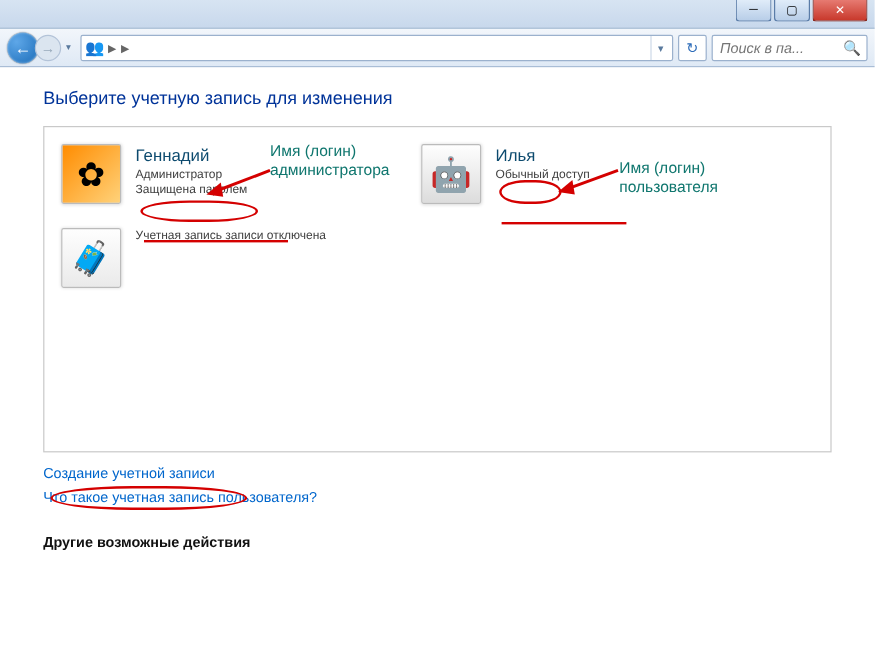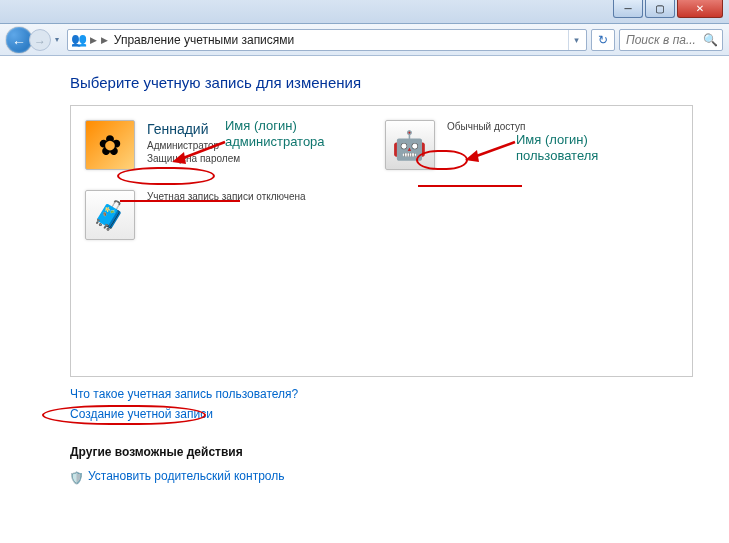--- a/index.html
+++ b/index.html
@@ -97,38 +97,38 @@
     margin-left: auto;
   }
   .refresh-btn {
     width: 24px; height: 22px;
     border: 1px solid #9bb1cd; border-radius: 2px;
     background: #fff;
     display: flex; align-items: center; justify-content: center;
     color: #2a6ab8; cursor: pointer;
   }
   .searchbox {
-    width: 104px; height: 22px;
+    width: 130px; height: 22px;
     border: 1px solid #9bb1cd; border-radius: 2px;
     background: #fff;
     margin-left: 4px;
     display: flex; align-items: center;
     padding: 0 4px;
     color: #888;
   }
   .searchbox input {
     border: none; outline: none; flex: 1; font-size: 12px;
     background: transparent; color: #888; font-style: italic;
     min-width: 0;
   }
   .searchbox .mag { color: #4a7ab8; font-size: 12px; cursor: pointer; }
 
   
   .content {
-    padding: 18px 36px 20px 70px;
+    padding: 18px 36px 20px 36px;
     position: relative;
   }
   .page-title {
     color: #003399;
     font-size: 15px;
     margin-bottom: 14px;
   }
   .acct-box {
     border: 1px solid #c9c9c9;
     padding: 8px;
@@ -230,21 +230,20 @@
       <span>→</span>
     </div>
   <div class="nav-history">
       <span>▾</span>
     </div>
 
   <div class="addressbar">
     <span class="addr-icon">👥</span>
     <span class="addr-sep">▶</span>
     <span class="addr-sep">▶</span>
-    <span class="addr-seg">Управление учетными записями</span>
     <span class="addr-dd">▾</span>
   </div>
 
   <div class="refresh-btn">
       <span>↻</span>
     </div>
 
   <div class="searchbox">
     <input placeholder="Поиск в па..." style="">
     <span class="mag">🔍</span>
@@ -266,46 +265,44 @@
           <div class="acct-sub">Администратор</div>
           <div class="acct-sub">Защищена паролем</div>
         </div>
       </div>
 
       <div class="acct">
         <div class="acct-pic robot">
             <span>🤖</span>
           </div>
         <div class="acct-info">
+          <div class="acct-name">Илья</div>
           <div class="acct-sub">Обычный доступ</div>
         </div>
       </div>
     </div>
     <div class="acct-row" style="margin-top:8px;">
 
       <div class="acct">
         <div class="acct-pic guest">
             <span>🧳</span>
           </div>
         <div class="acct-info">
           <div class="acct-sub">Учетная запись записи отключена</div>
         </div>
       </div>
     </div>
   </div>
 
   <div class="links">
+    <div><span class="link">Создание учетной записи</span></div>
     <div><span class="link">Что такое учетная запись пользователя?</span></div>
-    <div><span class="link">Создание учетной записи</span></div>
   </div>
 
   <div class="section-hdr">Другие возможные действия</div>
-  <div>
-    <span class="shield">🛡️</span><span class="link">Установить родительский контроль</span>
-  </div>
 </div>
 
 <div class="red-oval" style="left:117px; top:167px; width:98px; height:18px;"></div>
 
 <div class="red-underline" style="left:120px; top:200px; width:120px;"></div>
 
 <svg class="red-arrow" style="left:170px; top:138px;" width="60" height="28">
   <line x1="55" y1="4" x2="8" y2="22" stroke="#d40000" stroke-width="2.5"></line>
   <polygon points="2,24 14,14 16,26" fill="#d40000"></polygon>
 </svg>

